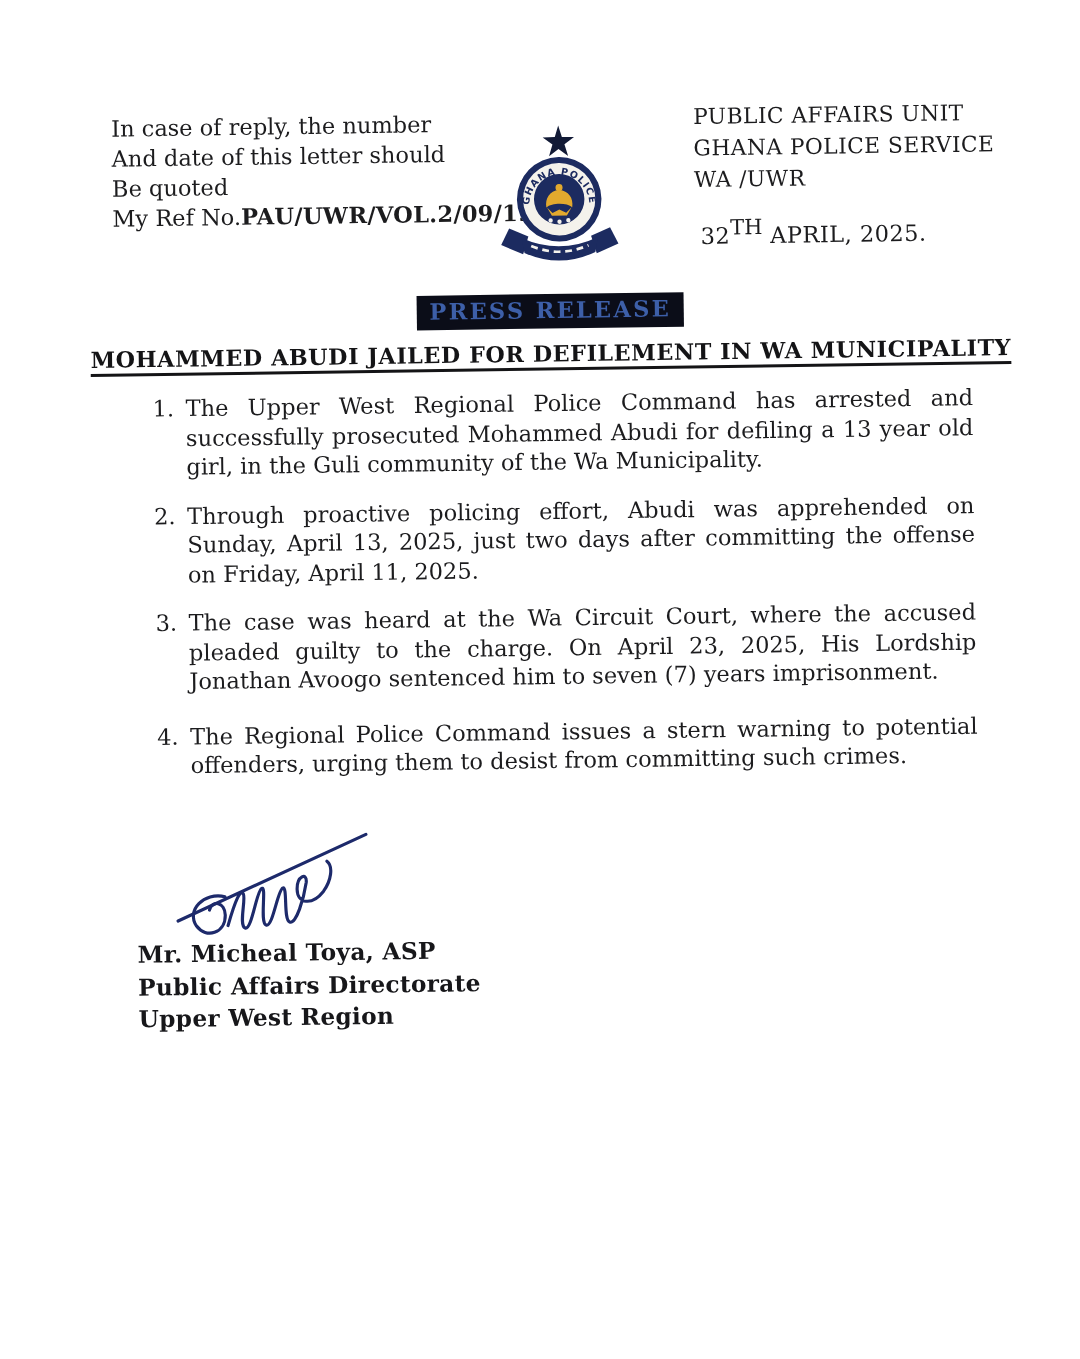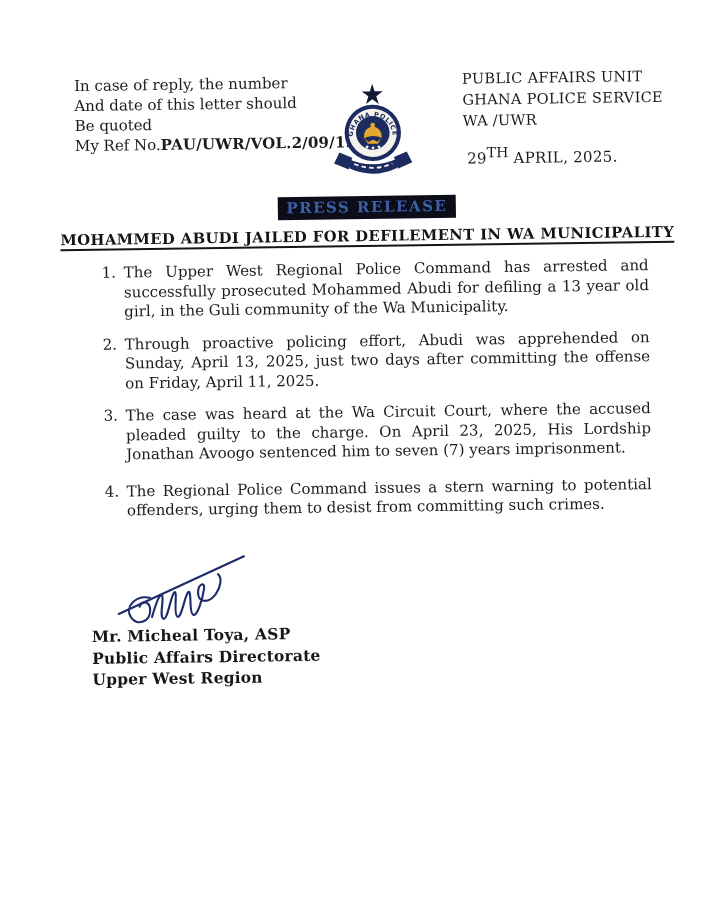--- a/index.html
+++ b/index.html
@@ -108,21 +108,21 @@
         <path d="M22 84 Q 50 97 78 84 L 76 95 Q 50 107 24 95 Z" fill="#1c2b60"></path>
         <path d="M29 90 Q 50 99 71 90" fill="none" stroke="#f4f2ec" stroke-width="2" stroke-dasharray="5 3.5"></path>
       </g>
     </svg>
 
     <div class="unit-block">
       <div>PUBLIC AFFAIRS UNIT</div>
       <div>GHANA POLICE SERVICE</div>
       <div>WA /UWR</div>
     </div>
-    <div class="date-line"><span>29</span><sup>TH</sup><span> APRIL, 2025.</span></div>
+    <div class="date-line"><span>32</span><sup>TH</sup><span> APRIL, 2025.</span></div>
 
     <div class="badge-wrap">
       <span class="badge">PRESS RELEASE</span>
     </div>
 
     <div class="headline-wrap">
       <span class="headline">MOHAMMED ABUDI JAILED FOR DEFILEMENT IN WA MUNICIPALITY</span>
     </div>
 
     <div class="body-list">

